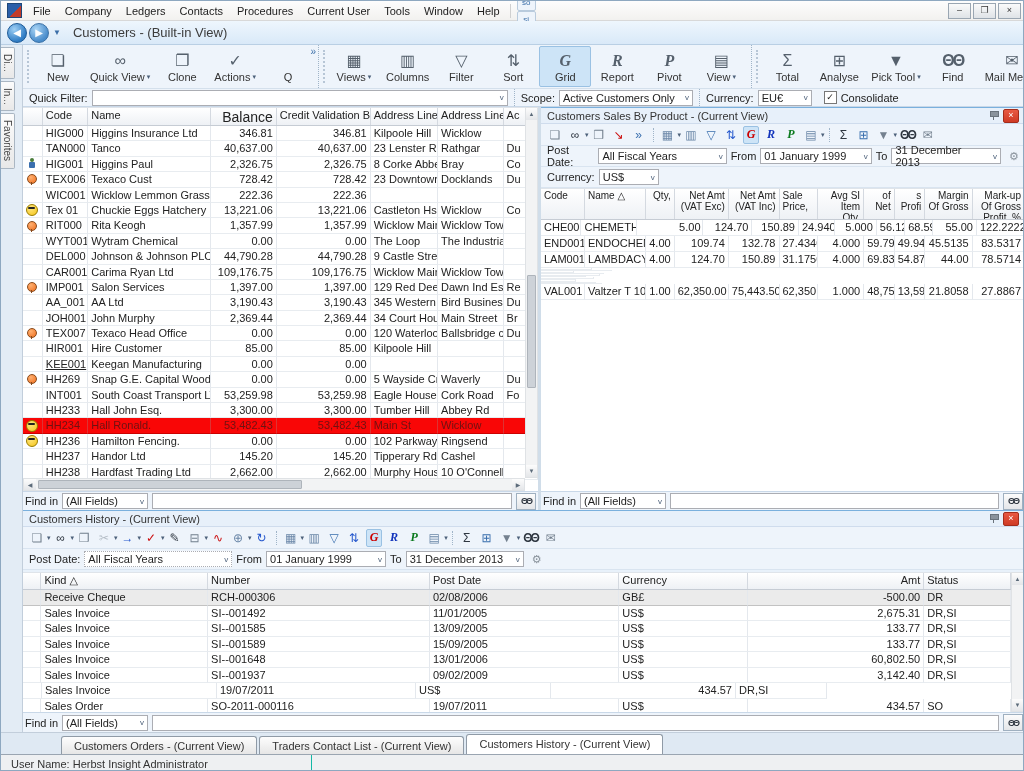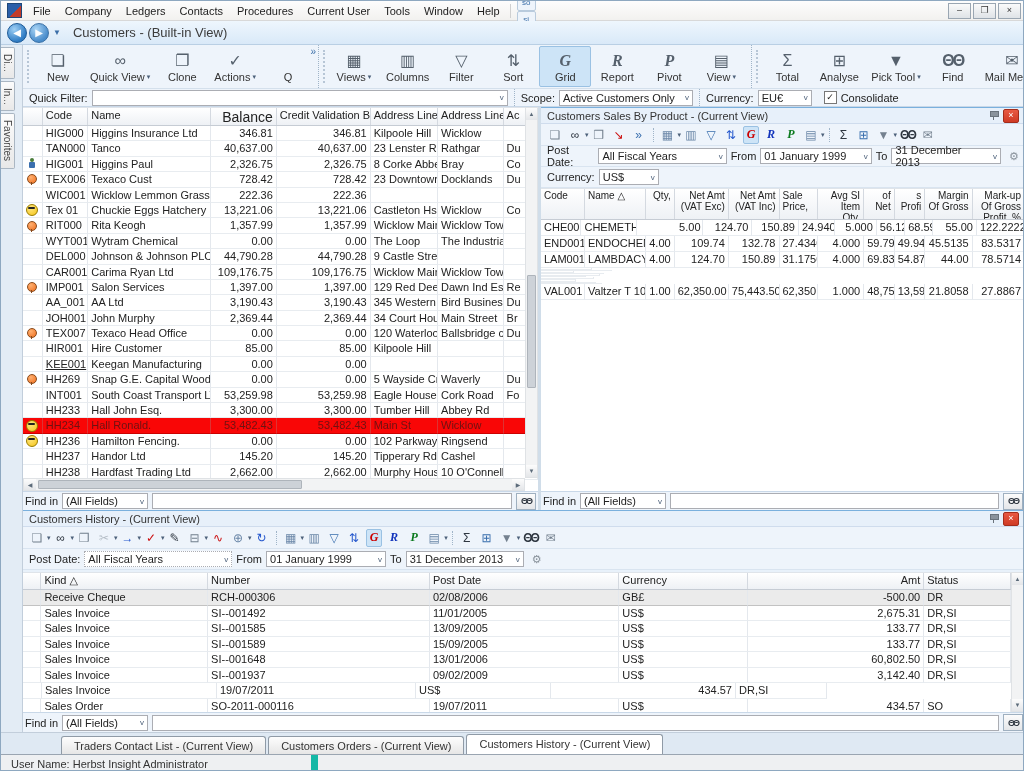--- a/index.html
+++ b/index.html
@@ -92,21 +92,21 @@
   .gear{font-size:11px;color:#8a939c;margin-left:4px;}
   
   .findrow{background:#eef4fb;border-top:1px solid #c9d8e8;display:flex;align-items:center;gap:4px;padding:0 2px;}
   .find-input{flex:1;height:14px;border:1px solid #abadb3;background:#fff;}
   .binoc{width:18px;height:15px;border:1px solid #9fb0c0;background:linear-gradient(#fcfcfc,#e4e6e9);font-weight:bold;letter-spacing:-2px;font-size:9px;color:#2e3640;display:flex;align-items:center;justify-content:center;}
   
   #tabsrow{left:0;top:731px;width:1024px;height:22px;background:#dfe9f3;border-top:1px solid #c2cedb;display:flex;align-items:flex-end;padding-left:60px;}
   .btab{border:1px solid #8f9aa6;border-bottom:none;border-radius:3px 3px 0 0;background:linear-gradient(#fdfdfd,#e6e6e6);padding:3px 12px 2px;margin-right:2px;color:#333;white-space:nowrap;}
   .btab.active{background:#fff;padding-bottom:4px;}
   #statusbar{left:0;top:753px;width:1024px;height:18px;background:#eef0f2;border-top:1px solid #9aa5b1;display:flex;align-items:center;color:#333;}
-  .statseg{padding:0 10px;border-right:7px solid #14b8a6;height:100%;display:flex;align-items:center;}
+  .statseg{padding:0 10px;border-right:1px solid #14b8a6;height:100%;display:flex;align-items:center;}
   #splitter{left:537px;top:106px;width:3px;height:403px;background:#d0dde9;}
 </style>
 </head>
 <body>
 
 <div id="app">
 
   <div id="menubar" class="abs">
     <div id="appicon"></div>
     <span id="menu-items"><span class="menu-item">File</span><span class="menu-item">Company</span><span class="menu-item">Ledgers</span><span class="menu-item">Contacts</span><span class="menu-item">Procedures</span><span class="menu-item">Current User</span><span class="menu-item">Tools</span><span class="menu-item">Window</span><span class="menu-item">Help</span></span>
@@ -880,22 +880,22 @@
     <span>Find in</span>
     <div class="combo" style="width:78px">
         <span>(All Fields)</span>
         <span class="cdd">v</span>
       </div>
     <div class="find-input"></div>
     <div class="binoc">ΘΘ</div>
   </div>
 
   <div id="tabsrow" class="abs">
+      <div class="btab">Customers Orders - (Current View)</div>
       <div class="btab">Traders Contact List - (Current View)</div>
-      <div class="btab">Customers Orders - (Current View)</div>
       <div class="btab active">Customers History - (Current View)</div>
     </div>
 
   <div id="statusbar" class="abs">
     <span class="statseg" style="width:290px">User Name: Herbst Insight Administrator</span>
     <span class="statseg" style="flex:1;border-right:none"></span>
   </div>
 </div>
 
 </body></html>

